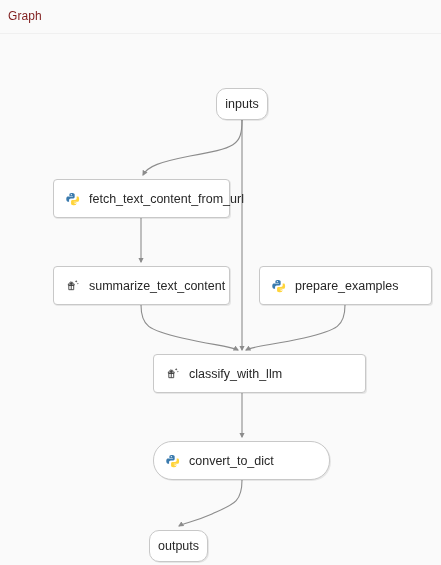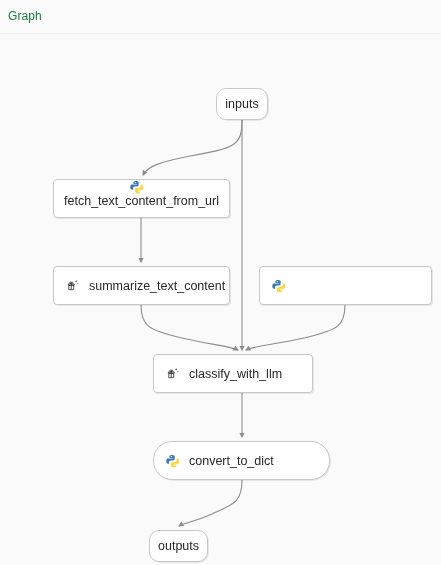--- a/index.html
+++ b/index.html
@@ -17,21 +17,21 @@
     position: relative;
     width: 441px;
     height: 565px;
     background: #fafafa;
   }
   .panel-title {
     position: absolute;
     left: 8px;
     top: 8px;
     font-size: 12px;
-    color: #15803d;
+    color: #7f1d1d;
     letter-spacing: 0.1px;
     line-height: 16px;
   }
   .canvas {
     position: absolute;
     left: 0;
     top: 33px;
     width: 441px;
     height: 532px;
     background: #fafafa;
@@ -99,21 +99,21 @@
         <path d="M 345 271 C 345 292 338 296 304 304 C 272 311 254 312 246 316"></path>
         <path d="M 242 359 L 242 403"></path>
         <path d="M 242 446 C 242 468 234 470 212 480 C 194 488 184 489 179 492"></path>
       </g>
     </svg>
 
     <div class="node terminal" style="left:216px; top:54px; width:52px; height:32px;">
       <span class="node-label">inputs</span>
     </div>
 
-    <div class="node" style="left:53px; top:145px; width:177px; height:39px;flex-direction:column;">
+    <div class="node" style="left:53px; top:145px; width:177px; height:39px;">
       <span class="node-icon">
         <svg viewBox="0 0 16 16" width="14" height="14">
           <path fill="#3a7aad" d="M7.9 1.2c-1.2 0-2.2.1-2.9.3-.9.2-1.1.6-1.1 1.4v1.6h4v.5H2.4c-.9 0-1.6.5-1.9 1.5-.3 1.1-.3 1.8 0 3 .3.9.8 1.5 1.7 1.5h1.3V9.2c0-1 .9-1.9 1.9-1.9h3c.8 0 1.5-.7 1.5-1.5V2.9c0-.8-.7-1.4-1.5-1.5-.5-.1-1-.2-1.5-.2zM6.1 2.4c.4 0 .7.3.7.7 0 .4-.3.7-.7.7-.4 0-.7-.3-.7-.7 0-.4.3-.7.7-.7z"></path>
           <path fill="#ffd43b" d="M12.2 5.3v1.8c0 1.1-.9 1.9-1.9 1.9h-3c-.8 0-1.5.7-1.5 1.5v2.8c0 .8.7 1.3 1.5 1.5 1 .3 1.9.3 3 0 .7-.2 1.5-.6 1.5-1.5v-1.6h-3v-.5h4.5c.9 0 1.2-.6 1.5-1.5.3-.9.3-1.8 0-3-.2-.9-.6-1.5-1.5-1.5h-1.1zM10.5 12.3c.4 0 .7.3.7.7 0 .4-.3.7-.7.7-.4 0-.7-.3-.7-.7 0-.4.3-.7.7-.7z"></path>
         </svg>
       </span>
       <span class="node-label">fetch_text_content_from_url</span>
     </div>
 
     <div class="node" style="left:53px; top:232px; width:177px; height:39px;text-align:center;">
@@ -133,23 +133,24 @@
       <span class="node-label">summarize_text_content</span>
     </div>
 
     <div class="node" style="left:259px; top:232px; width:173px; height:39px;">
       <span class="node-icon">
         <svg viewBox="0 0 16 16" width="14" height="14">
           <path fill="#3a7aad" d="M7.9 1.2c-1.2 0-2.2.1-2.9.3-.9.2-1.1.6-1.1 1.4v1.6h4v.5H2.4c-.9 0-1.6.5-1.9 1.5-.3 1.1-.3 1.8 0 3 .3.9.8 1.5 1.7 1.5h1.3V9.2c0-1 .9-1.9 1.9-1.9h3c.8 0 1.5-.7 1.5-1.5V2.9c0-.8-.7-1.4-1.5-1.5-.5-.1-1-.2-1.5-.2zM6.1 2.4c.4 0 .7.3.7.7 0 .4-.3.7-.7.7-.4 0-.7-.3-.7-.7 0-.4.3-.7.7-.7z"></path>
           <path fill="#ffd43b" d="M12.2 5.3v1.8c0 1.1-.9 1.9-1.9 1.9h-3c-.8 0-1.5.7-1.5 1.5v2.8c0 .8.7 1.3 1.5 1.5 1 .3 1.9.3 3 0 .7-.2 1.5-.6 1.5-1.5v-1.6h-3v-.5h4.5c.9 0 1.2-.6 1.5-1.5.3-.9.3-1.8 0-3-.2-.9-.6-1.5-1.5-1.5h-1.1zM10.5 12.3c.4 0 .7.3.7.7 0 .4-.3.7-.7.7-.4 0-.7-.3-.7-.7 0-.4.3-.7.7-.7z"></path>
         </svg>
       </span>
+      <span class="node-label">prepare_examples</span>
     </div>
 
-    <div class="node" style="left:153px; top:320px; width:160px; height:39px;">
+    <div class="node" style="left:153px; top:320px; width:213px; height:39px;">
       <span class="node-icon">
         <svg viewBox="0 0 16 16" width="14" height="14">
           <g fill="none" stroke="#3a3a3a" stroke-width="1">
             <path d="M3.2 7.2 h5.6 v5 h-5.6 z"></path>
             <path d="M2.7 5.6 h6.6 v1.6 h-6.6 z"></path>
             <path d="M6 5.6 v6.6"></path>
             <path d="M6 5.6 c-1.6 0 -2.3 -2.2 -0.6 -2.2 c1 0 .6 2.2 .6 2.2z"></path>
             <path d="M6 5.6 c1.6 0 2.3 -2.2 .6 -2.2 c-1 0 -.6 2.2 -.6 2.2z"></path>
           </g>
           <path fill="#3a3a3a" d="M11.6 1.1 l.45 1.05 1.05 .45 -1.05 .45 -.45 1.05 -.45 -1.05 -1.05 -.45 1.05 -.45 z"></path>

